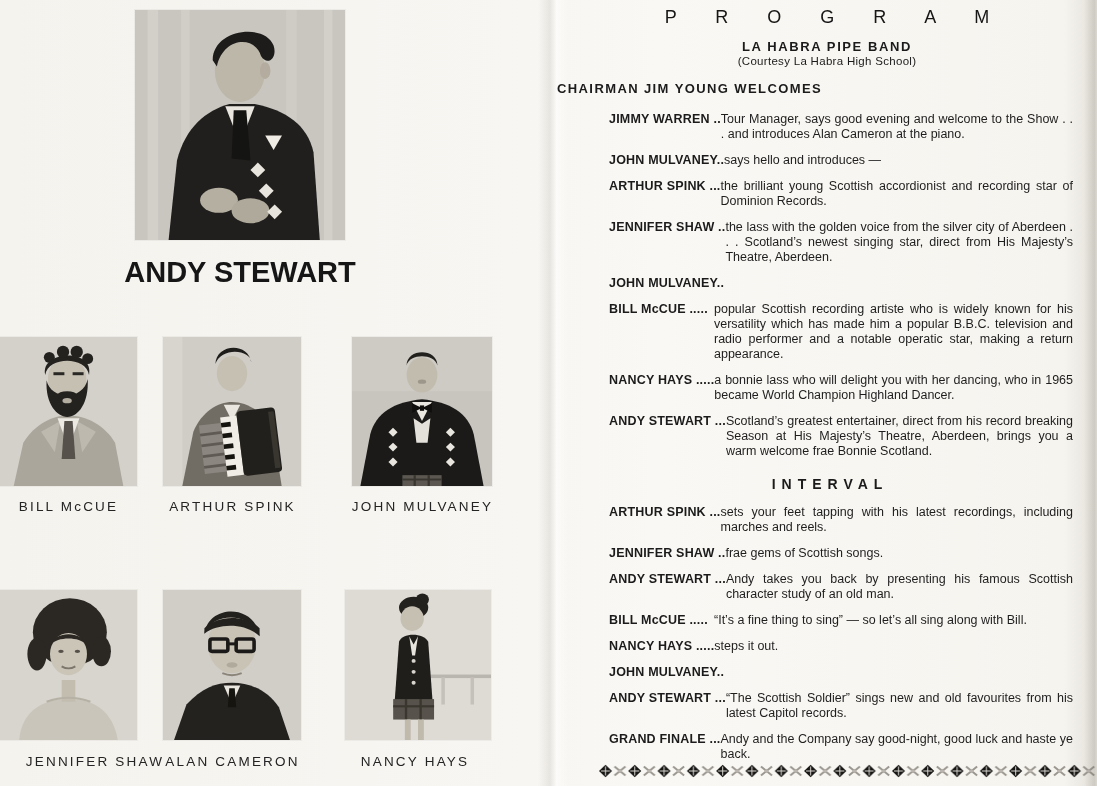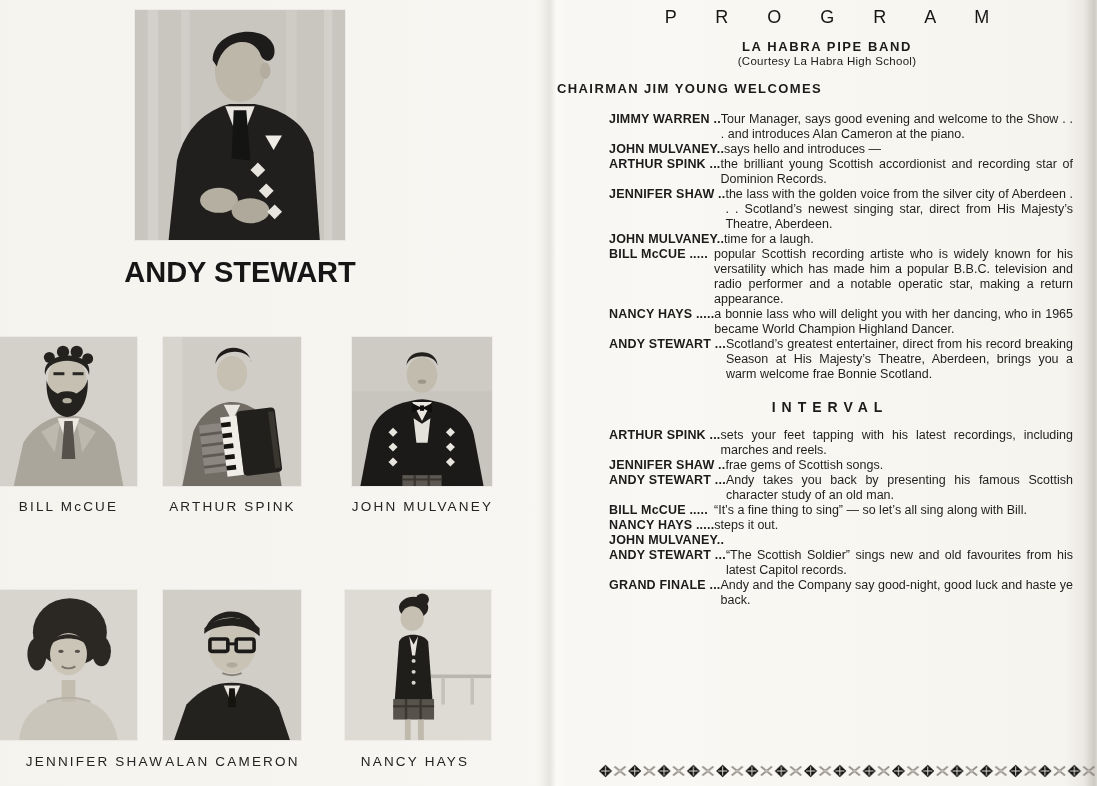--- a/index.html
+++ b/index.html
@@ -37,21 +37,21 @@
   .cap-jennifer{left:0;top:754px;width:140px;padding-left:25px;}
   .cap-alan{left:155px;top:754px;width:155px;}
   .cap-nancy{left:335px;top:754px;width:160px;}
 
   
   .prog-title{margin-top:7px;text-align:center;font-size:18px;font-weight:400;
     letter-spacing:17px;text-indent:17px;color:#161616;}
   .band-title{margin-top:11px;text-align:center;font-size:13px;font-weight:700;letter-spacing:1.6px;}
   .band-courtesy{margin-top:1px;text-align:center;font-size:11.5px;letter-spacing:0.3px;}
   .chairman{margin-top:14px;text-align:left;font-size:13px;font-weight:700;letter-spacing:1.4px;}
-  .acts{display:flex;flex-direction:column;padding:0 24px 0 52px;margin-top:16px;justify-content:center;}
+  .acts{display:flex;flex-direction:column;gap:11px;padding:0 24px 0 52px;margin-top:16px;justify-content:center;}
   .acts.second{margin-top:13px;}
   .act{display:flex;align-items:flex-start;}
   .act-name{flex:0 0 105px;font-size:12.5px;line-height:15px;font-weight:700;
     letter-spacing:0.2px;white-space:nowrap;overflow:visible;}
   .act-desc{flex:1;margin:0;font-size:12.5px;line-height:15px;text-align:justify;color:#1e1e1e;}
   .interval{margin:17px 0 2px;text-align:center;font-size:14px;font-weight:700;letter-spacing:6px;text-indent:6px;}
   .tartan{position:absolute;left:41px;top:764px;width:499px;height:14px;}
   .tartan svg{display:block;width:100%;height:100%;}
 </style>
 </head>
@@ -248,21 +248,20 @@
       <div class="act">
         <span class="act-name">ARTHUR SPINK ...</span>
         <p class="act-desc">the brilliant young Scottish accordionist and recording star of Dominion Records.</p>
       </div>
       <div class="act">
         <span class="act-name">JENNIFER SHAW ..</span>
         <p class="act-desc">the lass with the golden voice from the silver city of Aberdeen . . . Scotland’s newest singing star, direct from His Majesty’s Theatre, Aberdeen.</p>
       </div>
       <div class="act">
         <span class="act-name">JOHN MULVANEY..</span>
-        <p class="act-desc">time for a laugh.</p>
       </div>
       <div class="act">
         <span class="act-name">BILL McCUE .....</span>
         <p class="act-desc">popular Scottish recording artiste who is widely known for his versatility which has made him a popular B.B.C. television and radio performer and a notable operatic star, making a return appearance.</p>
       </div>
       <div class="act">
         <span class="act-name">NANCY HAYS .....</span>
         <p class="act-desc">a bonnie lass who will delight you with her dancing, who in 1965 became World Champion Highland Dancer.</p>
       </div>
       <div class="act">

